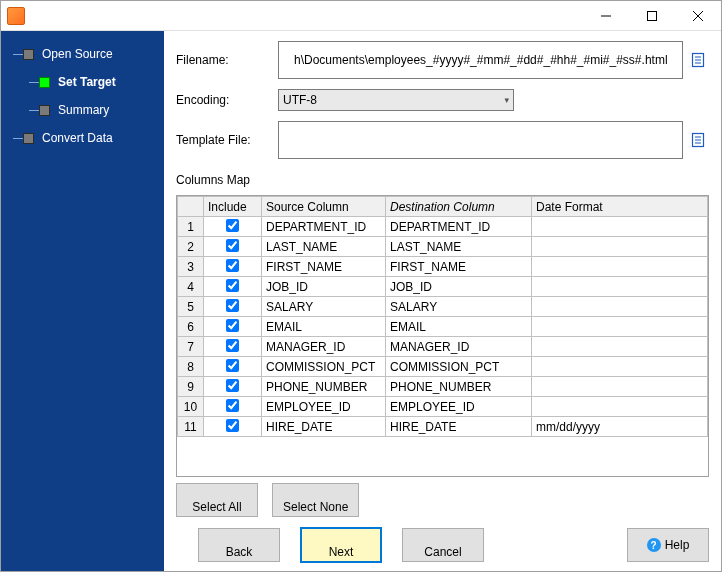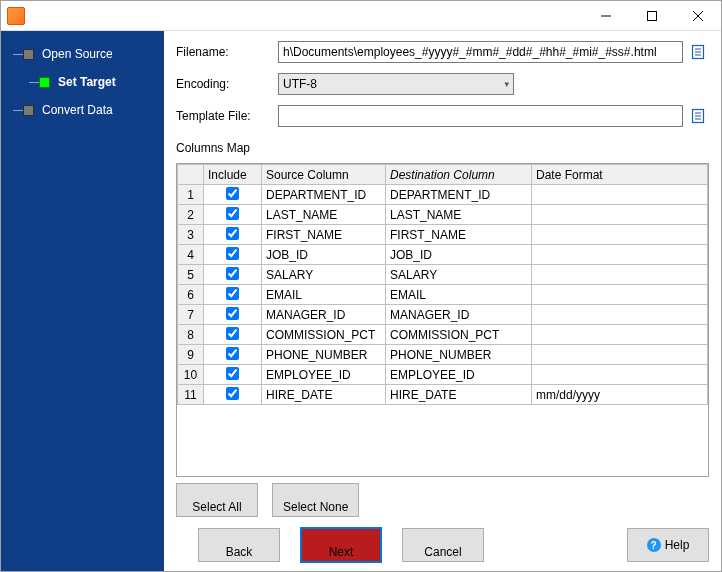--- a/index.html
+++ b/index.html
@@ -95,23 +95,23 @@
     display: flex;
     align-items: center;
     margin-bottom: 10px;
   }
   .form-label {
     width: 102px;
     color: #000;
   }
   .text-input {
     flex: 1;
-    height: 22px;
+    height: 38px;
     border: 1px solid #7a7a7a;
-    padding: 0 4px;
+    padding: 0 15px;
     font-family: inherit;
     font-size: 12px;
     background: #fff;
   }
   .select {
     width: 236px;
     height: 22px;
     border: 1px solid #7a7a7a;
     background: #e9e9e9;
     padding: 0 4px;
@@ -173,21 +173,21 @@
   .btn {
     height: 24px;
     min-width: 82px;
     border: 1px solid #adadad;
     background: #e1e1e1;
     font-family: inherit;
     font-size: 12px;
     padding: 16px 10px;
     cursor: default;
   }
-  .btn.primary { border: 2px solid #0078d7; background: #b91c1c; text-align: center; }
+  .btn.primary { border: 2px solid #0078d7; background: #fef9c3; text-align: center; }
   .select-buttons {
     display: flex;
     gap: 14px;
     margin-top: 6px;
     margin-bottom: 10px;
   }
   .footer {
     display: flex;
     align-items: center;
     gap: 20px;
@@ -251,20 +251,25 @@
       <div class="step">
         <span class="dash"></span>
           <span class="box"></span>
         <span class="lbl">Open Source</span>
       </div>
       <div class="step indent active">
         <span class="dash"></span>
           <span class="box"></span>
         <span class="lbl">Set Target</span>
       </div>
+      <div class="step indent">
+        <span class="dash"></span>
+          <span class="box"></span>
+        <span class="lbl">Summary</span>
+      </div>
       <div class="step">
         <span class="dash"></span>
           <span class="box"></span>
         <span class="lbl">Convert Data</span>
       </div>
     </div>
 
     <div class="main">
 
       <div class="form-row">

